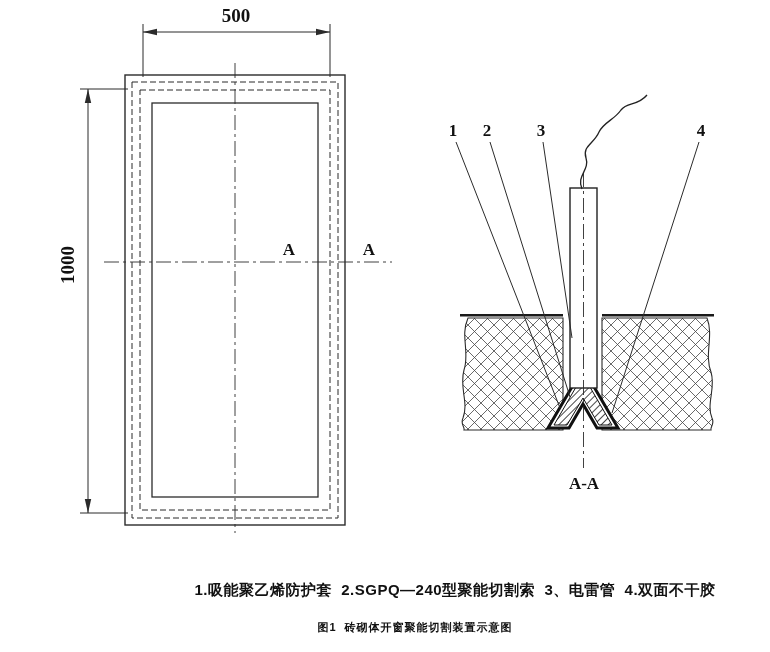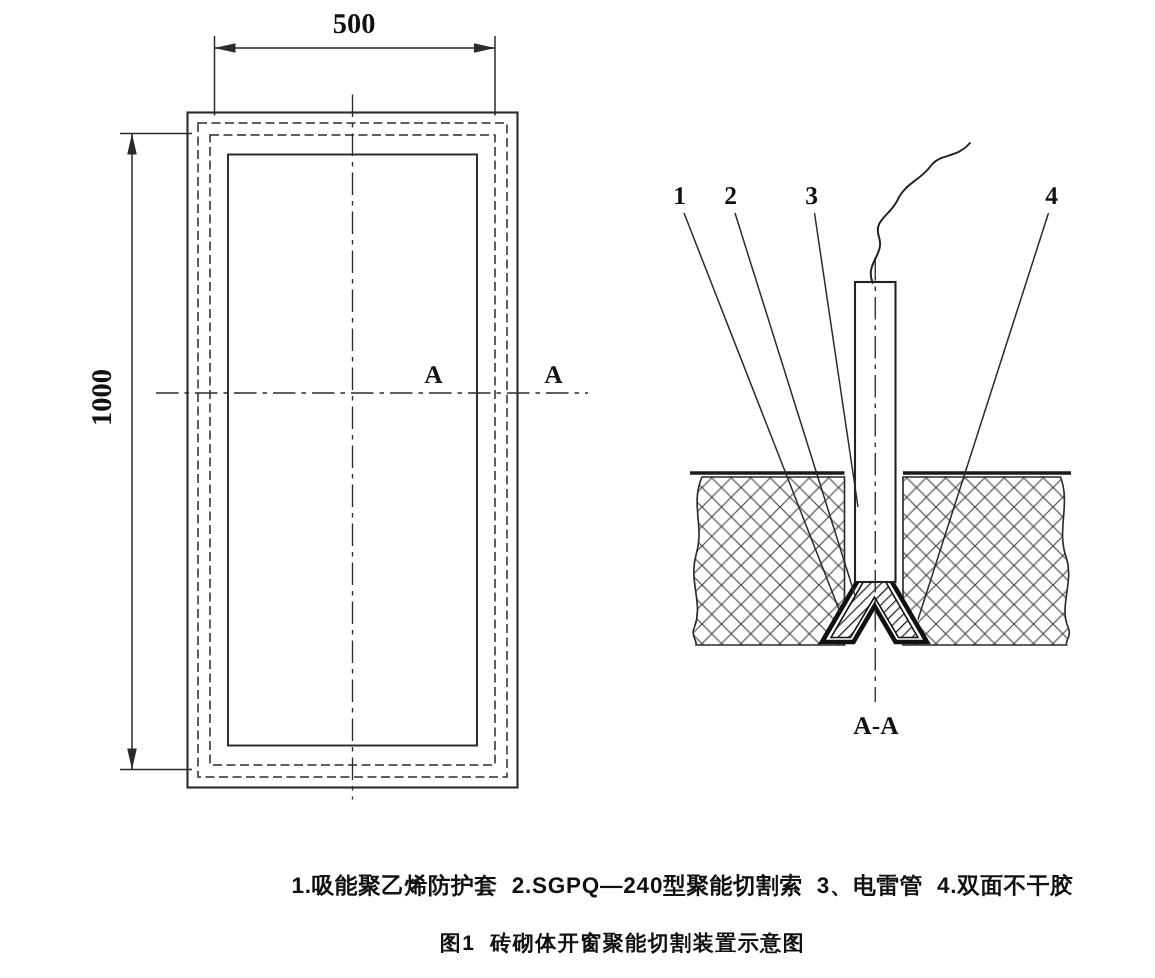--- a/index.html
+++ b/index.html
@@ -8,21 +8,21 @@
   svg{display:block;}
   .centerline{stroke:#2b2b2b;stroke-width:0.9;stroke-dasharray:15 4 3 4;fill:none;}
   .thin{stroke:#2b2b2b;stroke-width:1;fill:none;}
   .frame{fill:none;stroke:#2b2b2b;}
   .dashed{fill:none;stroke:#2b2b2b;stroke-width:1;stroke-dasharray:6 3;}
   text.dim{font-family:"Liberation Serif",serif;font-weight:bold;font-size:19px;fill:#111;}
   text.callout{font-family:"Liberation Serif",serif;font-weight:bold;font-size:17px;fill:#111;}
   .legend{position:absolute;left:140px;right:0;top:581px;text-align:center;
           font-size:15px;font-weight:bold;color:#111;white-space:pre;letter-spacing:0.5px;}
   .caption{position:absolute;left:60px;right:0;top:620px;text-align:center;
-           font-size:14px;font-weight:bold;color:#111;white-space:pre;letter-spacing:1px;}
+           font-size:11px;font-weight:bold;color:#111;white-space:pre;letter-spacing:1px;}
 </style>
 </head>
 <body>
 
 <div id="page">
 
   <svg width="770" height="575" viewBox="0 0 770 575">
     <defs>
       <pattern id="crosshatch" width="13" height="13" patternUnits="userSpaceOnUse">
         <path d="M0,13 L13,0 M0,0 L13,13" stroke="#444" stroke-width="0.8" fill="none"></path>

